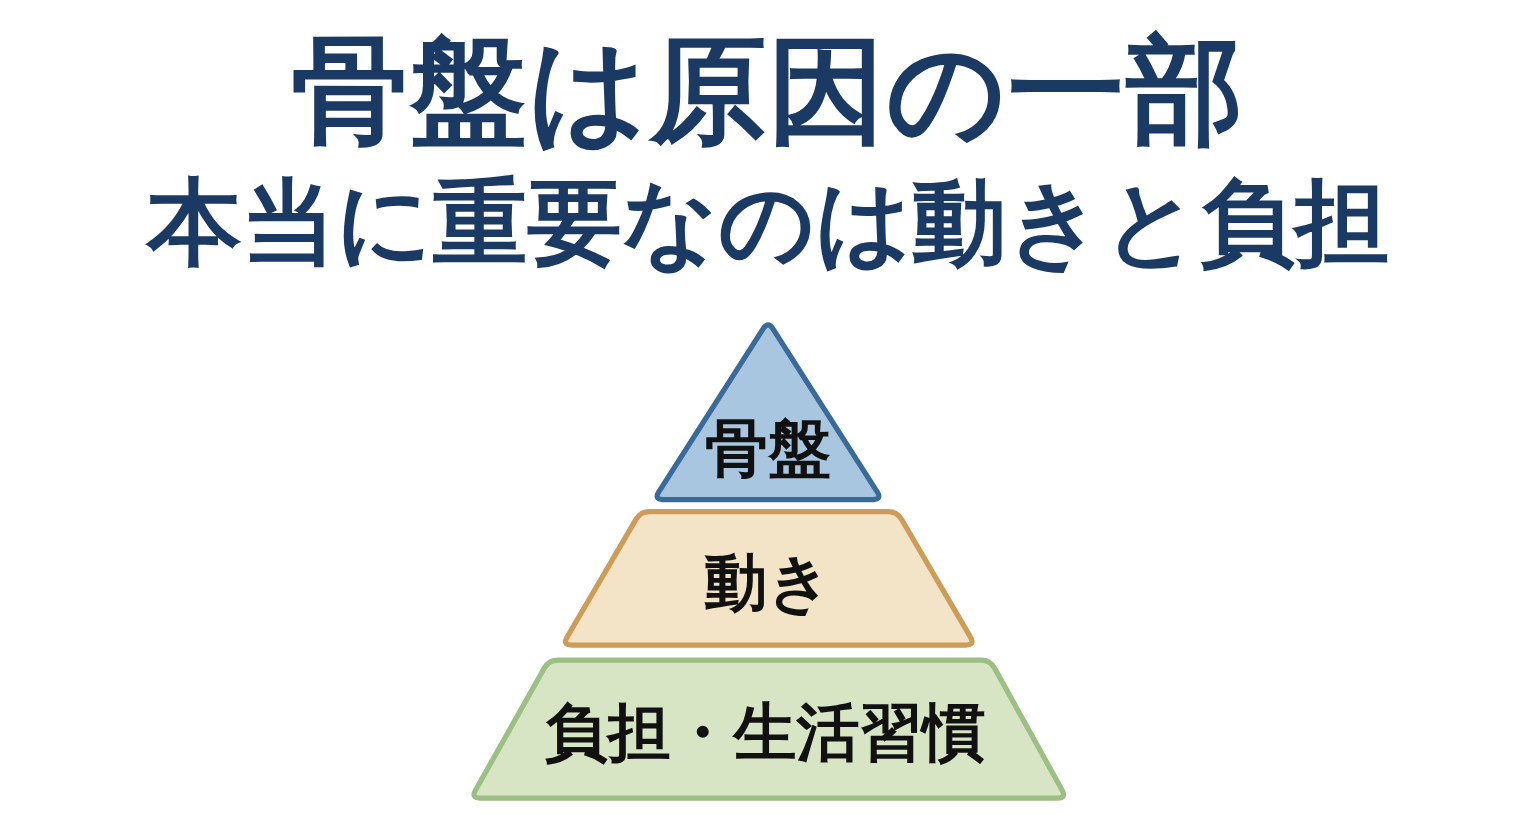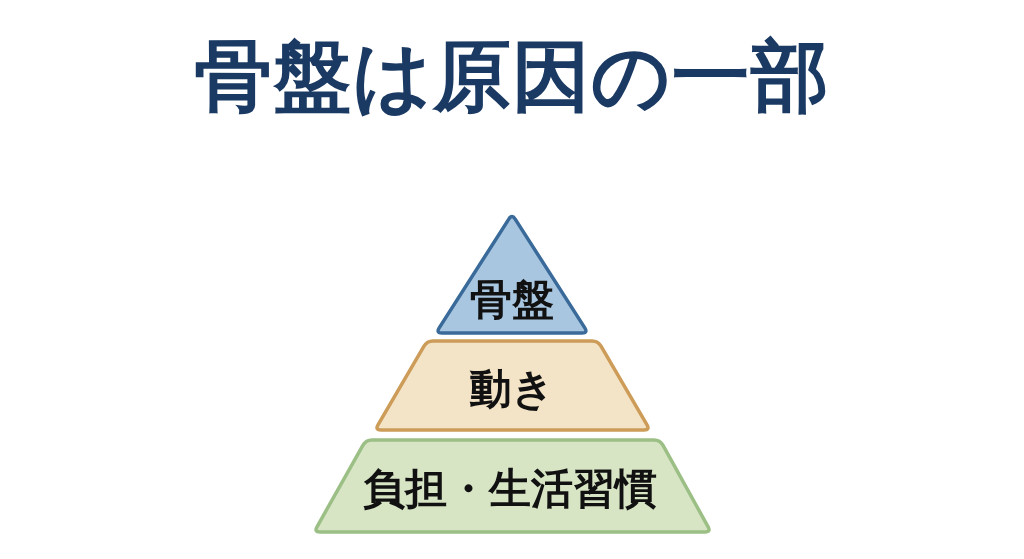--- a/index.html
+++ b/index.html
@@ -10,21 +10,21 @@
   .slide {
     position: relative;
     width: 1024px;
     height: 559px;
     background: #ffffff;
     overflow: hidden;
     font-family: "Liberation Sans", "DejaVu Sans", sans-serif;
   }
   .title {
     position: absolute;
-    top: 32px;
+    top: 16px;
     left: 0;
     width: 100%;
     margin: 0;
     text-align: center;
     font-size: 78px;
     line-height: 1.15;
     font-weight: bold;
     letter-spacing: 1px;
   }
   .subtitle {
@@ -47,20 +47,21 @@
   .pyramid text {
     font-family: "Liberation Sans", "DejaVu Sans", sans-serif;
     font-weight: bold;
   }
 </style>
 </head>
 <body>
 
 <div class="slide">
   <h1 class="title" style="color: rgb(27, 58, 99);">骨盤は原因の一部</h1>
+  <h2 class="subtitle" style="color: rgb(27, 58, 99);">本当に重要なのは動きと負担</h2>
   <svg class="pyramid" width="1024" height="559" viewBox="0 0 1024 559" xmlns="http://www.w3.org/2000/svg">
       <path d="M508.8,219.1 Q512,214 515.2,219.1 L584.8,327.9 Q588,333 582.0,333.0 L442.0,333.0 Q436,333 439.2,327.9 Z" fill="#a9c6e1" stroke="#3a6a99" stroke-width="3.5" stroke-linejoin="round"></path>
       <text x="512" y="299" text-anchor="middle" dominant-baseline="central" font-size="42" fill="#111111">骨盤</text>
       <path d="M424.0,346.2 Q427,341 433.0,341.0 L592.0,341.0 Q598,341 601.0,346.2 L647.0,424.8 Q650,430 644.0,430.0 L381.0,430.0 Q375,430 378.0,424.8 Z" fill="#f4e4c7" stroke="#cc9c58" stroke-width="3.5" stroke-linejoin="round"></path>
       <text x="512" y="388" text-anchor="middle" dominant-baseline="central" font-size="42" fill="#111111">動き</text>
       <path d="M363.0,445.2 Q366,440 372.0,440.0 L654.0,440.0 Q660,440 662.9,445.2 L708.1,526.8 Q711,532 705.0,532.0 L320.0,532.0 Q314,532 317.0,526.8 Z" fill="#d7e5c5" stroke="#9cbf86" stroke-width="3.5" stroke-linejoin="round"></path>
       <text x="510" y="488" text-anchor="middle" dominant-baseline="central" font-size="42" fill="#111111">負担・生活習慣</text>
     </svg>
 </div>
 

